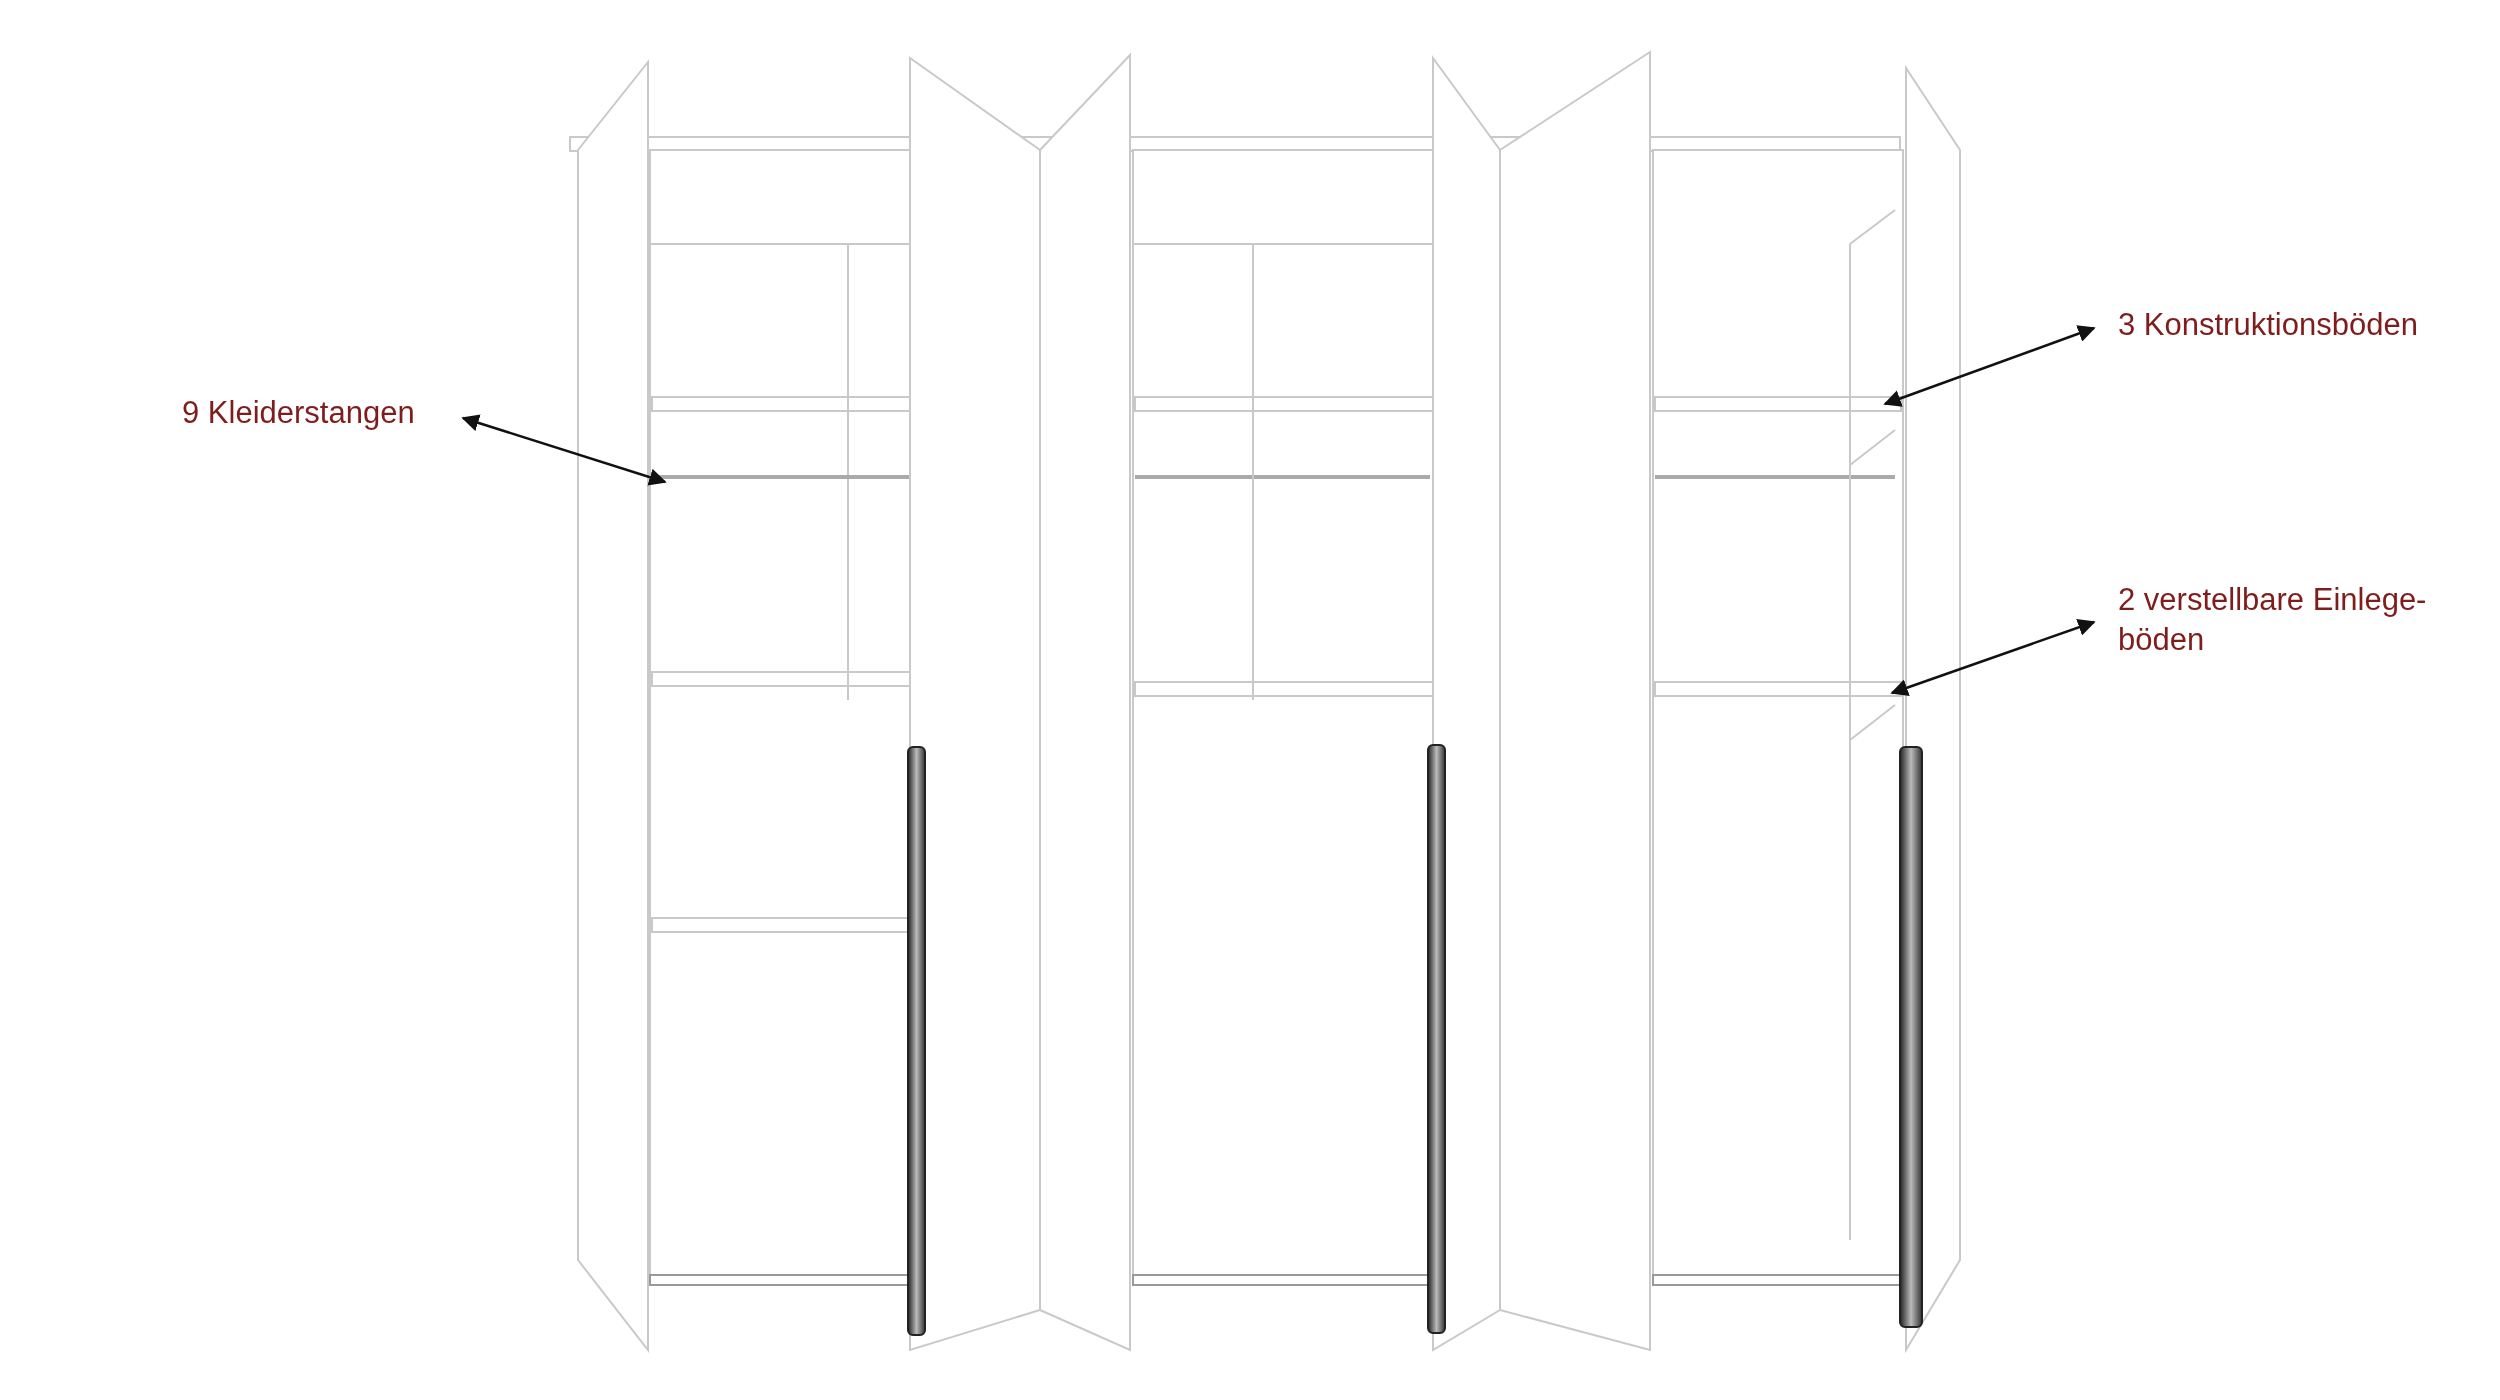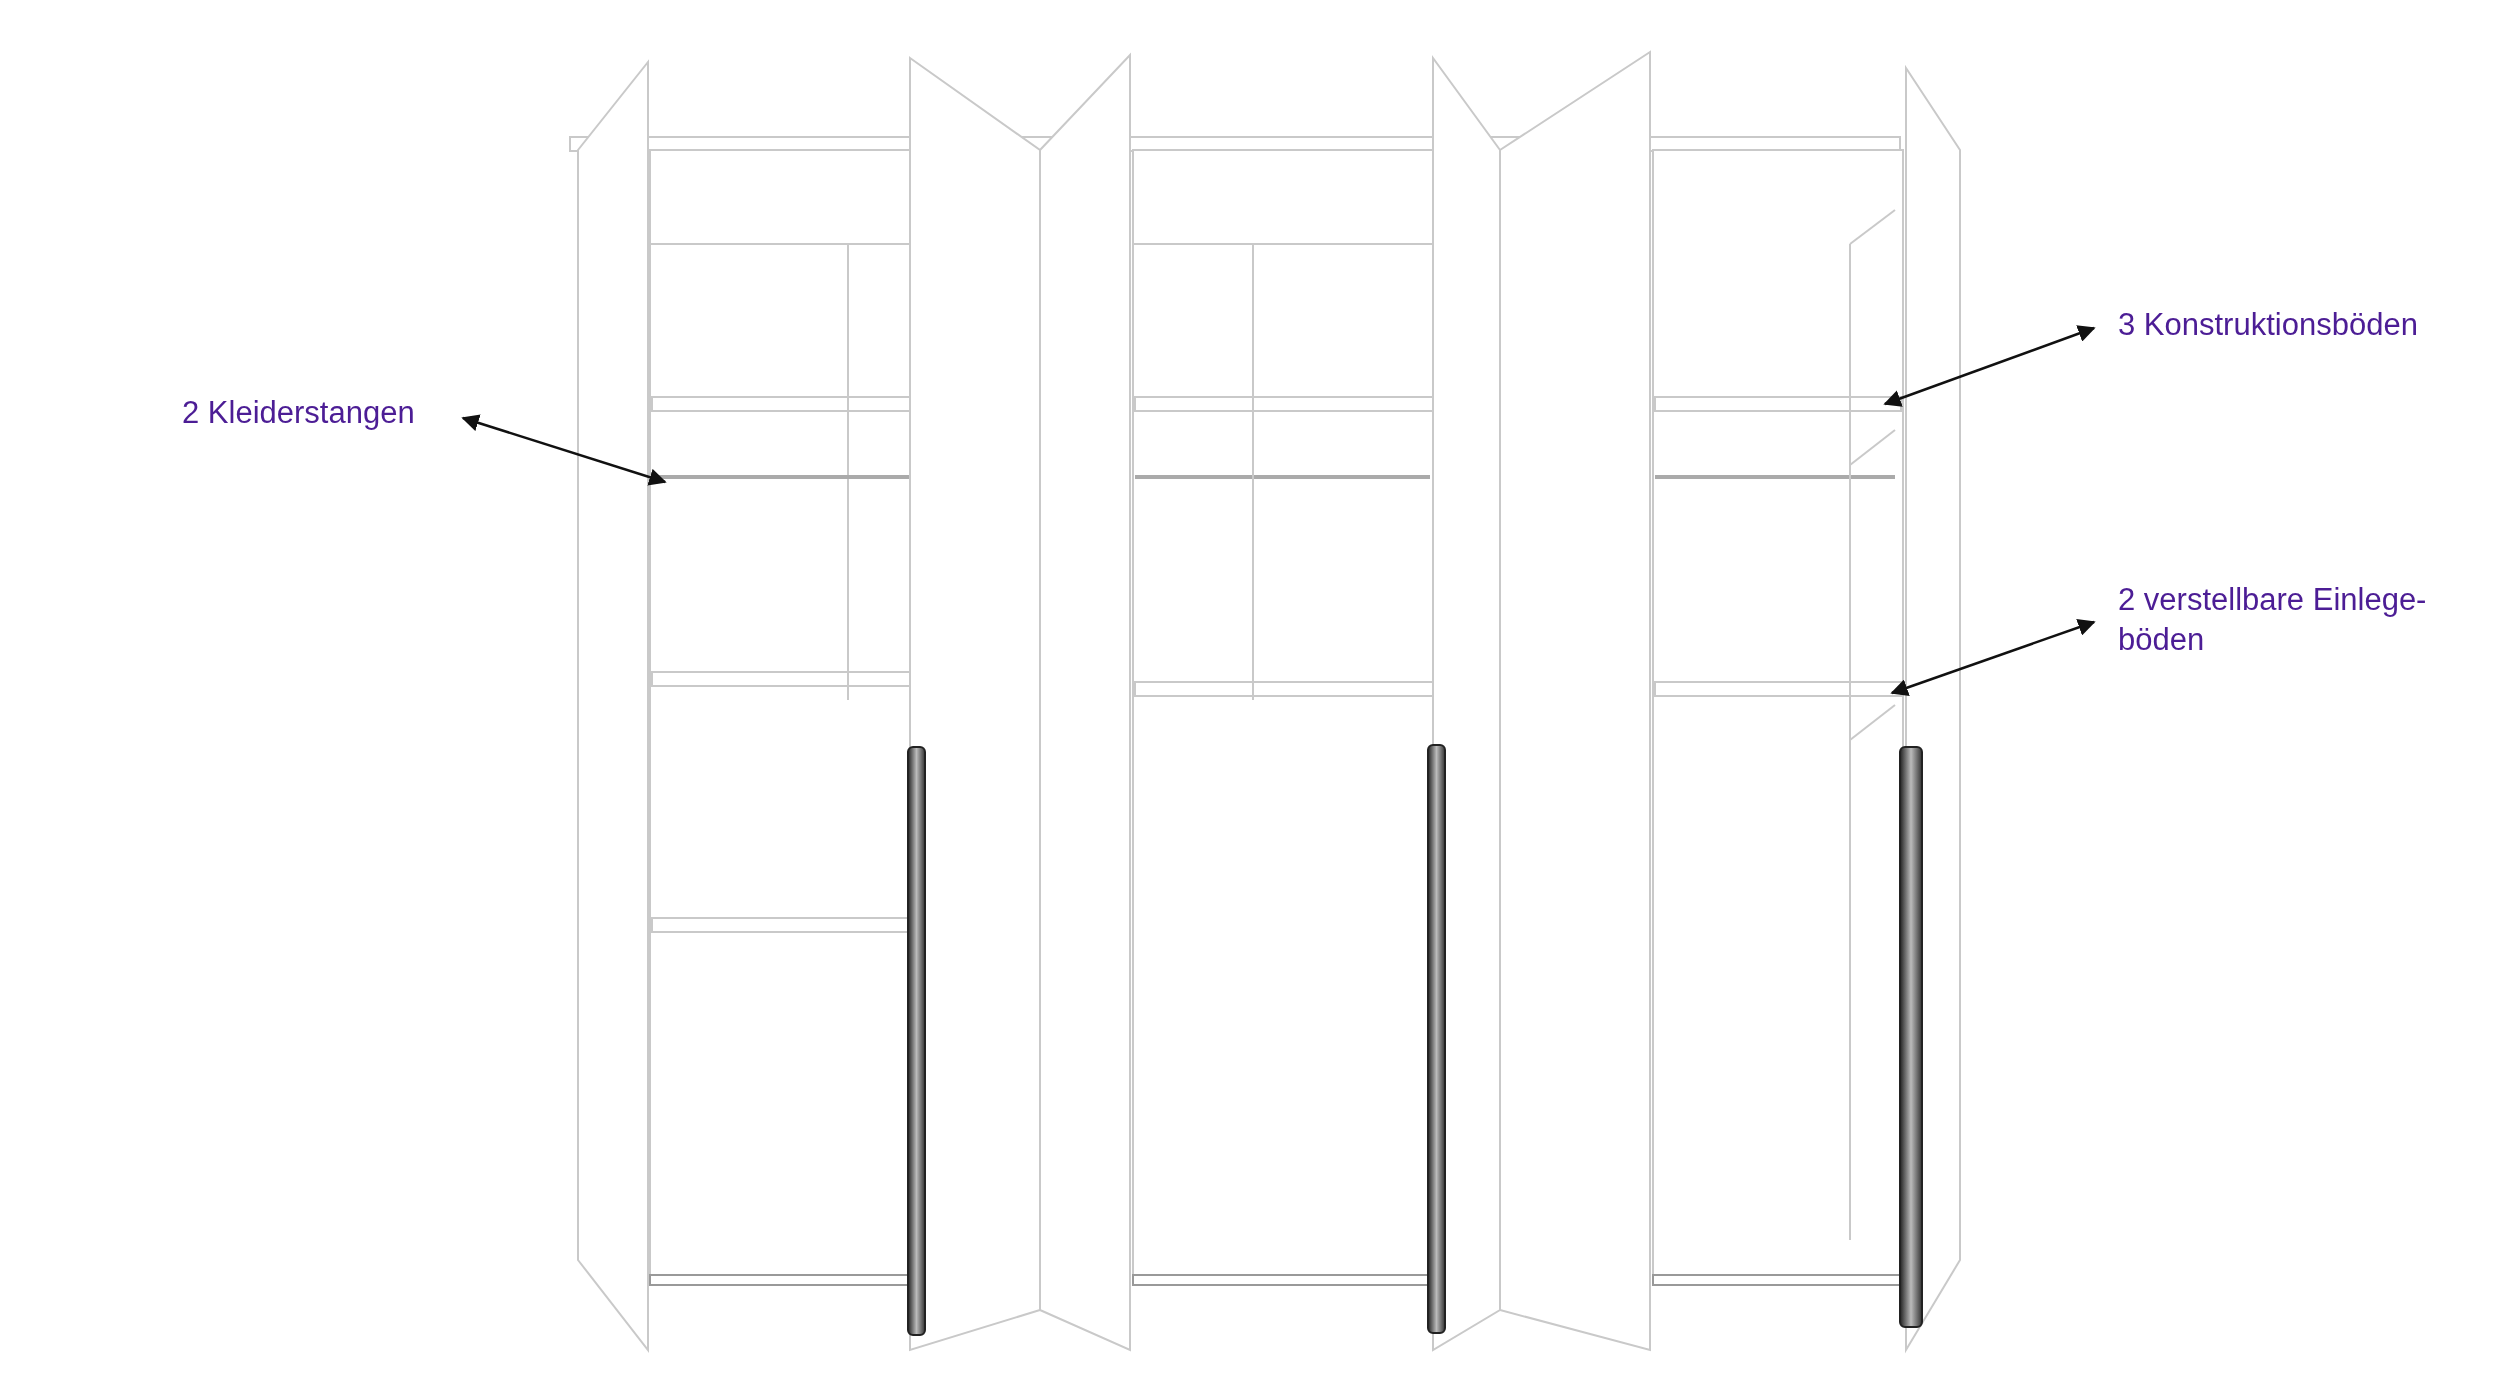--- a/index.html
+++ b/index.html
@@ -1,18 +1,18 @@
 <!DOCTYPE html>
 <html><head>
 <meta charset="utf-8">
 <style>
   html, body { margin:0; padding:0; background:#ffffff; }
   body { width:2500px; height:1400px; position:relative; overflow:hidden; font-family:"Liberation Sans", sans-serif; }
   #drawing { position:absolute; left:0; top:0; width:2500px; height:1400px; }
-  .label { position:absolute; font-size:31px; color:#4c1d95; line-height:40px; white-space:nowrap; }
+  .label { position:absolute; font-size:31px; color:#7f1d1d; line-height:40px; white-space:nowrap; }
 </style>
 </head>
 <body>
 
 <svg id="drawing" viewBox="0 0 2500 1400" xmlns="http://www.w3.org/2000/svg">
   <defs>
     <marker id="ah" viewBox="0 0 10 10" refX="9" refY="5" markerWidth="7" markerHeight="7" orient="auto-start-reverse">
       <path d="M0,0 L10,5 L0,10 z" fill="#111"></path>
     </marker>
     <linearGradient id="hg" x1="0" x2="1">
@@ -65,18 +65,18 @@
 
   <rect x="908" y="747" width="17" height="588" rx="5" fill="url(#hg)" stroke="#222" stroke-width="2"></rect>
   <rect x="1428" y="745" width="17" height="588" rx="5" fill="url(#hg)" stroke="#222" stroke-width="2"></rect>
   <rect x="1900" y="747" width="22" height="580" rx="5" fill="url(#hg)" stroke="#222" stroke-width="2"></rect>
 
   <line x1="463" y1="418" x2="665" y2="482" stroke="#111" stroke-width="2.5" marker-start="url(#ah)" marker-end="url(#ah)"></line>
   <line x1="2094" y1="328" x2="1885" y2="404" stroke="#111" stroke-width="2.5" marker-start="url(#ah)" marker-end="url(#ah)"></line>
   <line x1="2094" y1="622" x2="1892" y2="693" stroke="#111" stroke-width="2.5" marker-start="url(#ah)" marker-end="url(#ah)"></line>
 </svg>
 
-<div class="label" style="left:182px;top:393px;">2 Kleiderstangen</div>
+<div class="label" style="left:182px;top:393px;">9 Kleiderstangen</div>
 <div class="label" style="left:2118px;top:305px;">3 Konstruktionsböden</div>
 <div class="label" style="left:2118px;top:580px;">
   <div>2 verstellbare Einlege-</div>
   <div>böden</div>
 </div>
 
 </body></html>

